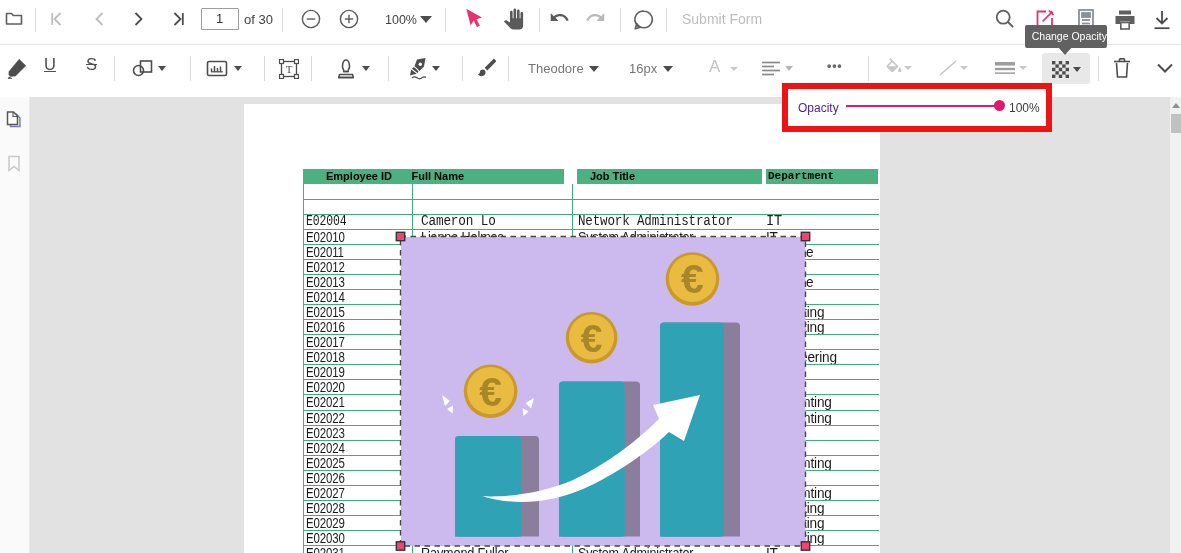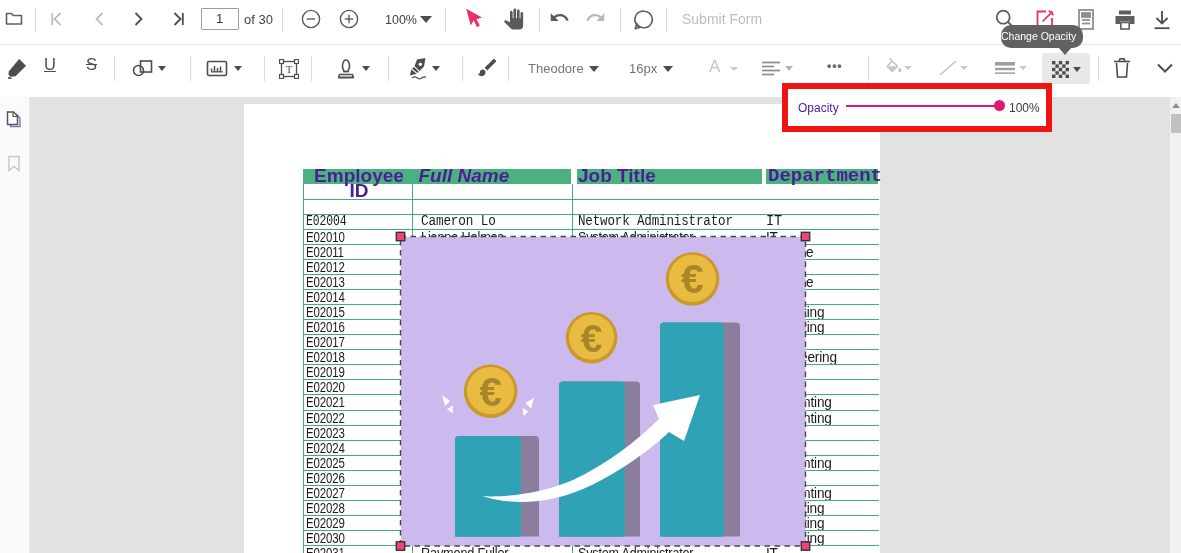--- a/index.html
+++ b/index.html
@@ -11,26 +11,26 @@
   #tb2 { position:absolute; left:0; top:45px; width:1181px; height:52px; background:#fff; }
   #canvas { position:absolute; left:0; top:97px; width:1181px; height:456px; background:#e2e2e2; }
   #sidebar { position:absolute; left:0; top:97px; width:30px; height:456px; background:#fafafa; border-right:1px solid #e9e9e9; }
   #page { position:absolute; left:244px; top:104px; width:636px; height:449px; background:#fff; }
   #scrolltrack { position:absolute; left:1170px; top:97px; width:11px; height:456px; background:#f1f1f1; }
   #scrollthumb { position:absolute; left:1171px; top:114px; width:10px; height:19px; background:#c1c1c1; }
   .sep1 { position:absolute; top:8px; width:1px; height:24px; background:#d9d9d9; }
   .sep2 { position:absolute; top:11px; width:1px; height:25px; background:#d9d9d9; }
   .icon { position:absolute; }
   .ddtext { position:absolute; color:#757575; font-size:13px; }
-  #tooltip { position:absolute; left:1001px; top:25px; width:82px; height:23px; background:#616161; border-radius:10px; color:#fff; font-size:10.5px; text-align:left; line-height:23px; }
+  #tooltip { position:absolute; left:1025px; top:25px; width:82px; height:23px; background:#616161; border-radius:2px; color:#fff; font-size:10.5px; text-align:right; line-height:23px; }
   #tooltip-arrow { position:absolute; left:1058px; top:47px; width:0; height:0; border-left:7px solid transparent; border-right:7px solid transparent; border-top:8px solid #616161; }
   #popup { position:absolute; left:782px; top:83px; width:270px; height:49px; background:#fff; border:6px solid #ee1414; }
   
   #tablewrap { position:absolute; left:0; top:0; width:636px; height:449px; }
-  .hcell { position:absolute; top:65px; height:14.5px; background:#4cb181; color:#4c1d95; font-size:19px; font-weight:bold; line-height:14.5px; }
+  .hcell { position:absolute; top:65px; height:14.5px; background:#4cb181; color:#000000; font-size:11px; font-weight:bold; line-height:14.5px; }
   .trow { position:absolute; font-size:15.5px; color:#1b1b1b; height:15.2px; line-height:15.4px; white-space:nowrap; }
   .trow span { display:inline-block; transform-origin:0 50%; letter-spacing:-0.2px; }
   .c1 { transform:scaleX(0.74); }
   .c2 { transform:scaleX(0.82); }
   .c3 { transform:scaleX(0.81); }
   .c4 { transform:scaleX(0.88); }
   .rline { position:absolute; height:1.3px; background:#3fae7b; left:58.5px; width:576px; }
   .vline { position:absolute; width:1.2px; background:#3fae7b; top:79.5px; }
   .c1 { position:absolute; left:3.5px; top:0; }
   .c2 { position:absolute; left:118.5px; top:0; }
@@ -231,22 +231,22 @@
     <path d="M1.5,1 h6 l4,4 V13.5 h-10 Z" fill="#fff" stroke="#565656" stroke-width="1.5"></path>
     <path d="M7,1.5 v4 h4" stroke="#565656" stroke-width="1.2"></path>
   </svg>
   <svg class="abs" style="left:7px;top:58px;" width="14" height="17" viewBox="0 0 14 17" fill="none" stroke="#c9c9c9" stroke-width="1.5">
     <path d="M2,1.5 h10 V15.5 L7,11.5 L2,15.5 Z"></path>
   </svg>
 </div>
 <div id="page">
   <div id="tablewrap">
   <div class="hcell" style="left:58.5px;width:113px;text-align:center;">Employee ID</div>
-  <div class="hcell" style="left:172px;width:154.5px;padding-left:2.5px;font-style:italic;">Full Name</div>
-  <div class="hcell" style="left:333px;width:184.5px;padding-left:1px;">Job Title</div>
+  <div class="hcell" style="left:165px;width:154.5px;padding-left:2.5px;">Full Name</div>
+  <div class="hcell" style="left:333px;width:184.5px;padding-left:13px;">Job Title</div>
   <div class="hcell" style="left:521.5px;width:112.5px;padding-left:2.5px;font-family:Liberation Mono, monospace;">Department</div>
   <div class="rline" style="top:95px;"></div>
   <div class="rline" style="top:110px;"></div>
   <div class="trow" style="left:58.5px;top:109.64px;width:576px;font-family:Liberation Mono, monospace;">
         <span class="c1">E02004</span>
         <span class="c2">Cameron Lo</span>
         <span class="c3">Network Administrator</span>
         <span class="c4">IT</span>
       </div>
   <div class="rline" style="top:125px;"></div>

